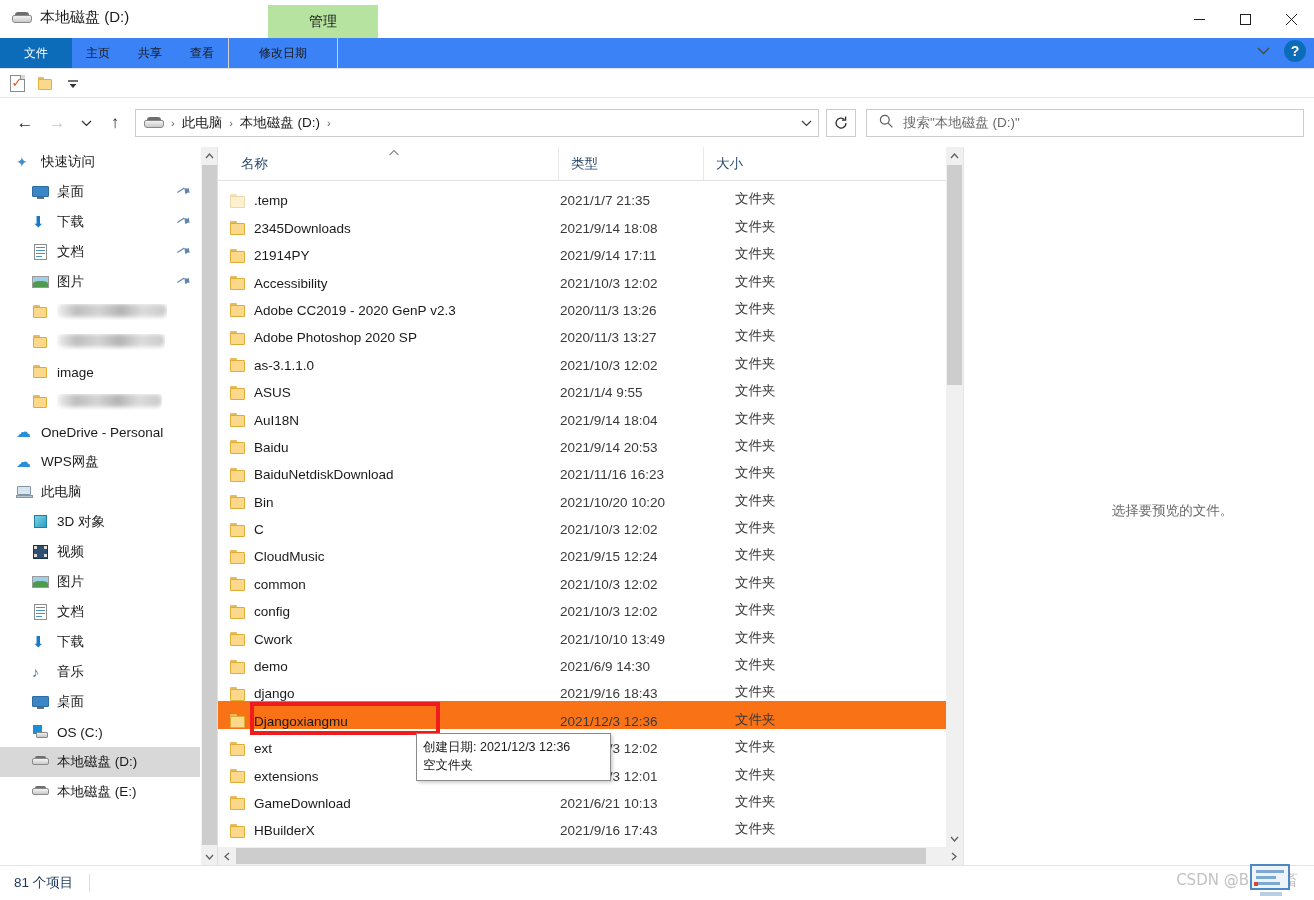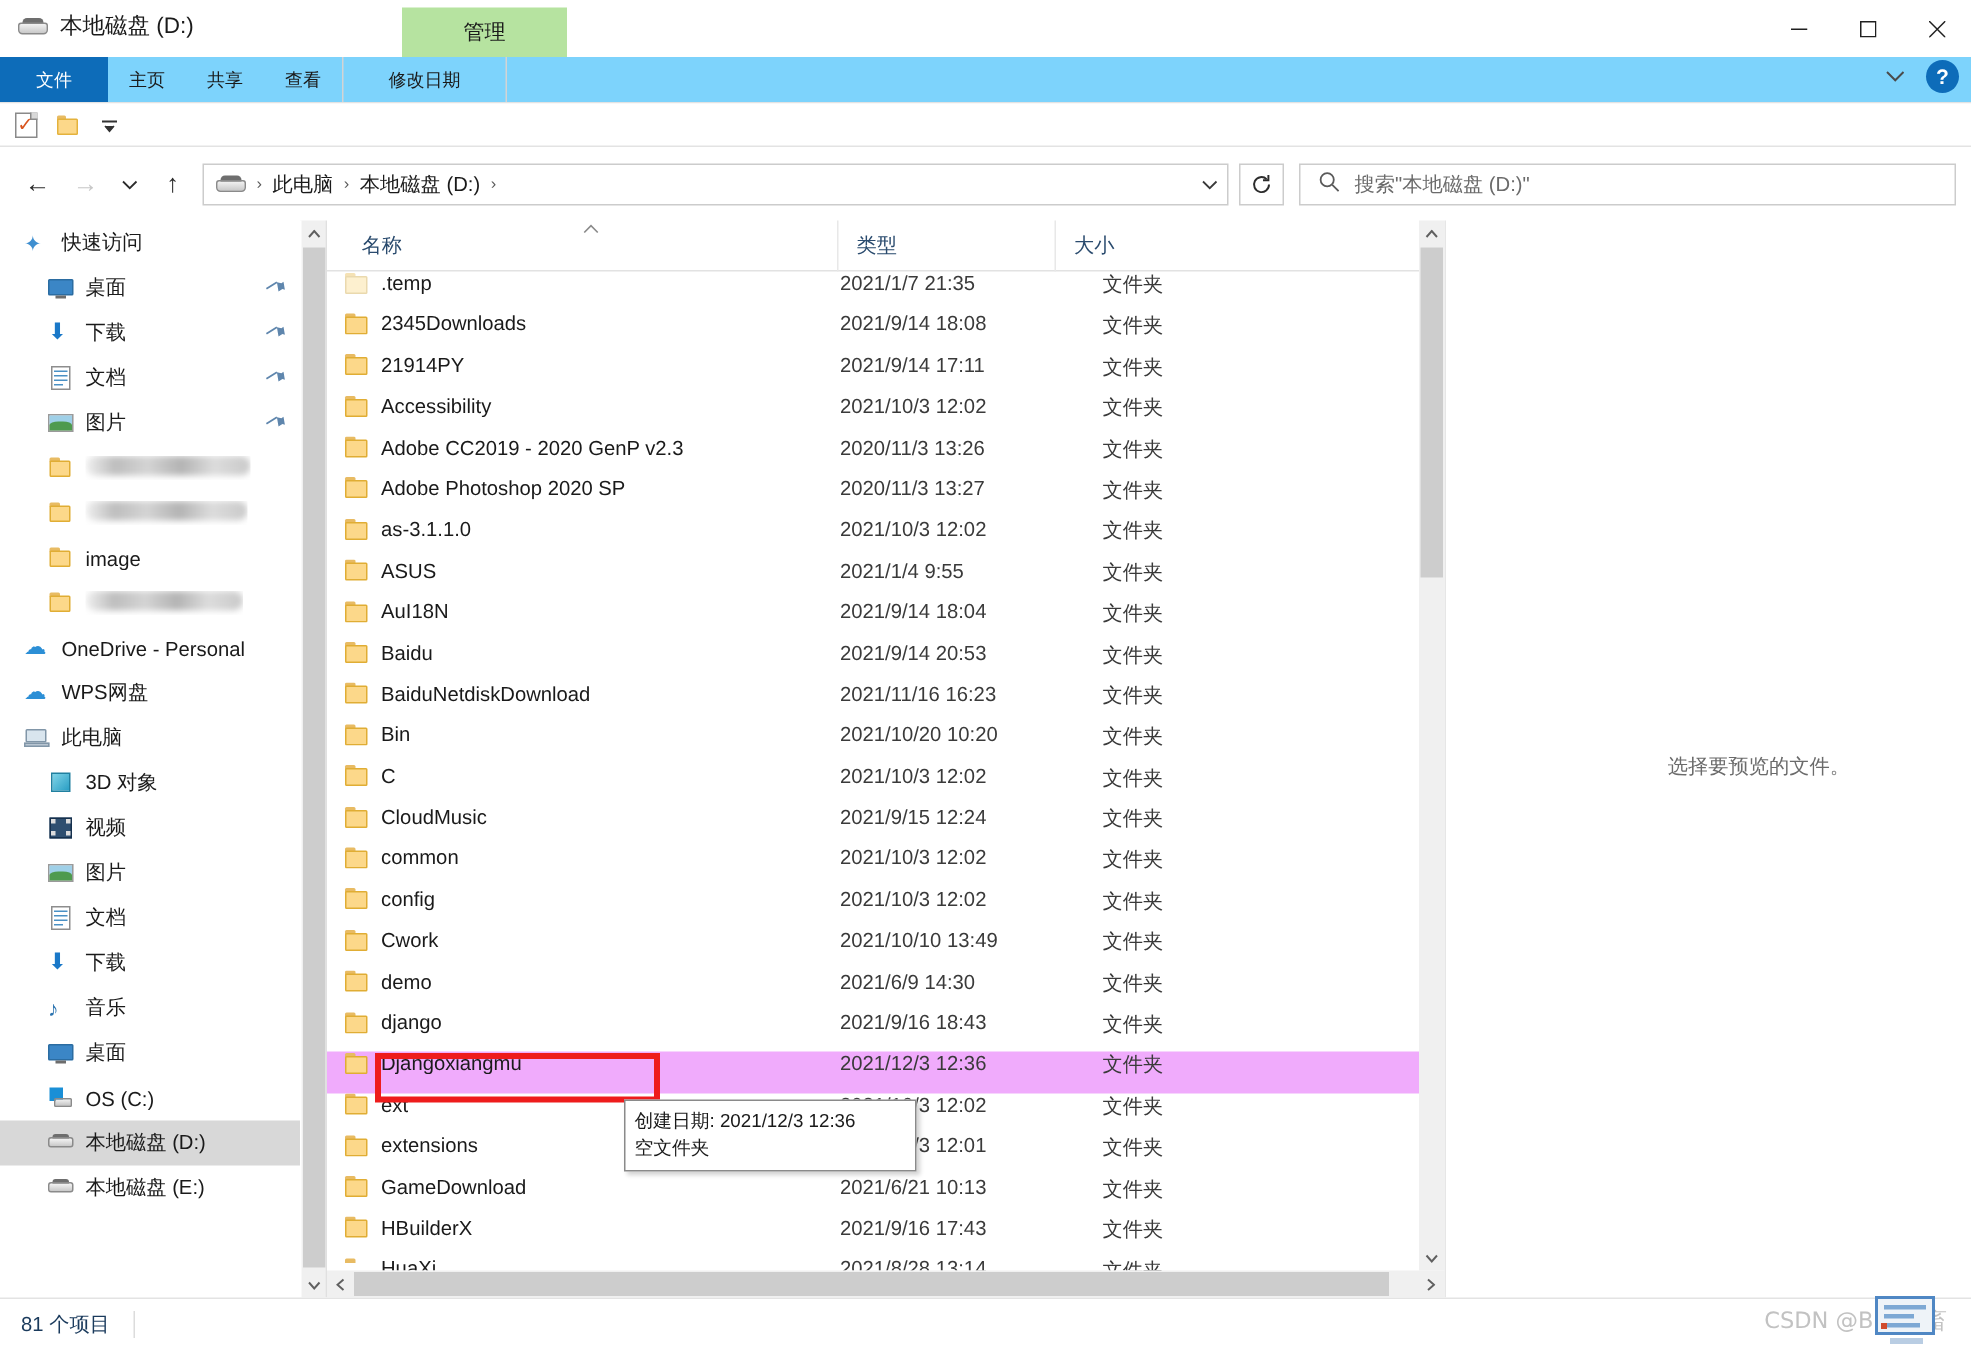--- a/index.html
+++ b/index.html
@@ -46,21 +46,21 @@
     position: absolute; right: 0; top: 0; display: flex; height: 38px;
   }
   .win-btn {
     width: 46px; height: 38px; display: flex; align-items: center; justify-content: center;
     color: #202020;
   }
 
   
   .ribbon {
     position: absolute; left: 0; top: 38px; width: 1314px; height: 30px;
-    background: #7dd3fc;
+    background: #3b82f6;
   }
   .ctx-tab-group {
     position: absolute; left: 268px; top: -33px; width: 110px; height: 33px;
     background: #b6e3a0; display: flex; align-items: center; justify-content: center;
     color: #1a1a1a; font-size: 14px;
   }
   .tabs { position: absolute; left: 0; top: 0; display: flex; height: 30px; align-items: stretch; }
   .tab {
     display: flex; align-items: center; justify-content: center;
     font-size: 12px; color: #1a1a1a; padding: 0 14px; height: 30px; white-space: nowrap;
@@ -196,23 +196,23 @@
   .colh .sortcar {
     position:absolute; left: 50%; top: 1px; transform: translateX(-50%); color:#8a8a8a; font-size: 9px;
   }
   .col-name { width: 330px; margin-left: 11px; }
   .col-date { width: 175px; }
   .col-type { width: 145px; }
   .col-size { width: 78px; border-right:none; }
 
   .filelist { position:absolute; left:0; top:34px; width:728px; height:666px; overflow:hidden; }
   .frow {
-    height: 27.4px; display:flex; align-items:flex-start; font-size: 13.5px; color:#1a1a1a;
-  }
-  .frow.selected { background: #f0abfc; }
+    height: 27.4px; display:flex; align-items:flex-end; font-size: 13.5px; color:#1a1a1a;
+  }
+  .frow.selected { background: #f97316; }
   .fc-name { width: 330px; display:flex; align-items:center; gap:9px; padding-left: 12px; white-space:nowrap; overflow:hidden;}
   .fc-date { width: 175px; color:#3a3a3a; padding-left:12px; white-space:nowrap;}
   .fc-type { width: 145px; color:#3a3a3a; padding-left:12px; white-space:nowrap;}
   .fc-size { width: 78px; padding-left:12px; }
   .fld { width:15px; height:14px; position:relative; flex:0 0 15px; }
   .fld .tab2 { position:absolute; left:0; top:0; width:7px; height:3px; background:#e8bb63; border-radius:1px 1px 0 0;}
   .fld .bd { position:absolute; left:0; top:2px; width:15px; height:12px; background:#fcd88a; border:1px solid #e0ad34; border-radius:1px;}
   .fld.pale .bd { background:#fdf0cf; border-color:#ead9ae; }
   .fld.pale .tab2 { background:#f5e2b5; }
 

